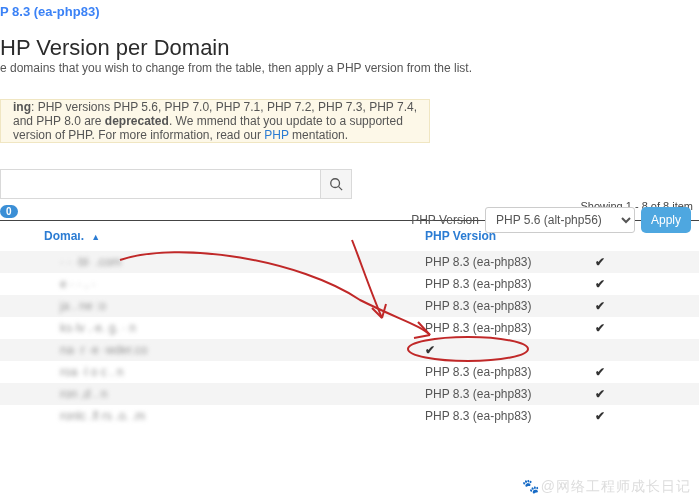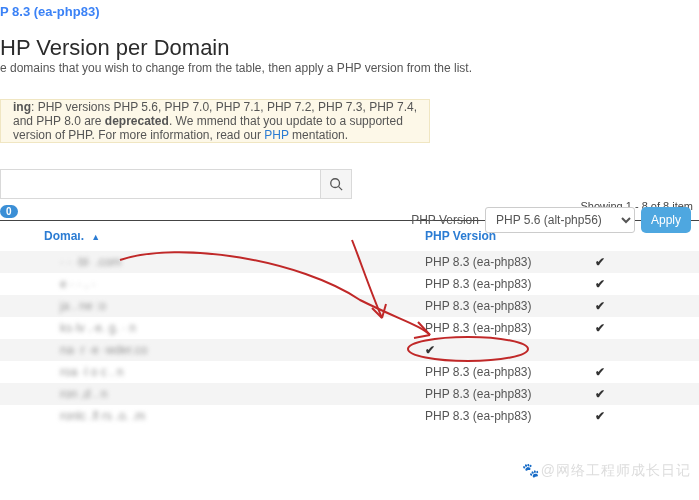--- a/index.html
+++ b/index.html
@@ -25,21 +25,21 @@
 .th-version { flex: 0 0 170px; }
 .th-fpm { flex: 1; }
 .sort-ind { font-size: 9px; margin-left: 4px; }
 .tbody .row { display: flex; align-items: center; height: 22px; font-size: 12px; }
 .tbody .row:nth-child(odd) { background: #f4f4f4; }
 .tbody .row:nth-child(even) { background: #fff; }
 .cell-domain { flex: 0 0 425px; padding-left: 60px; color: #555; position: relative; }
 .cell-version { flex: 0 0 170px; color: #555; }
 .cell-fpm { flex: 1; color: #333; }
 .check { font-weight: 700; }
-.watermark { position: absolute; right: 8px; bottom: 20px; color: #ddd; font-size: 14px; letter-spacing: 1px; pointer-events: none; }
+.watermark { position: absolute; right: 8px; bottom: 4px; color: #ddd; font-size: 14px; letter-spacing: 1px; pointer-events: none; }
 .annot { position: absolute; left: 0; top: 0; pointer-events: none; }
 .blur { filter: blur(2px); color:#999; }
 .domain-text { display:inline-block; }
 </style>
 </head>
 <body>
 
 
 
 <div class="header-version">P 8.3 (ea-php83)</div>

